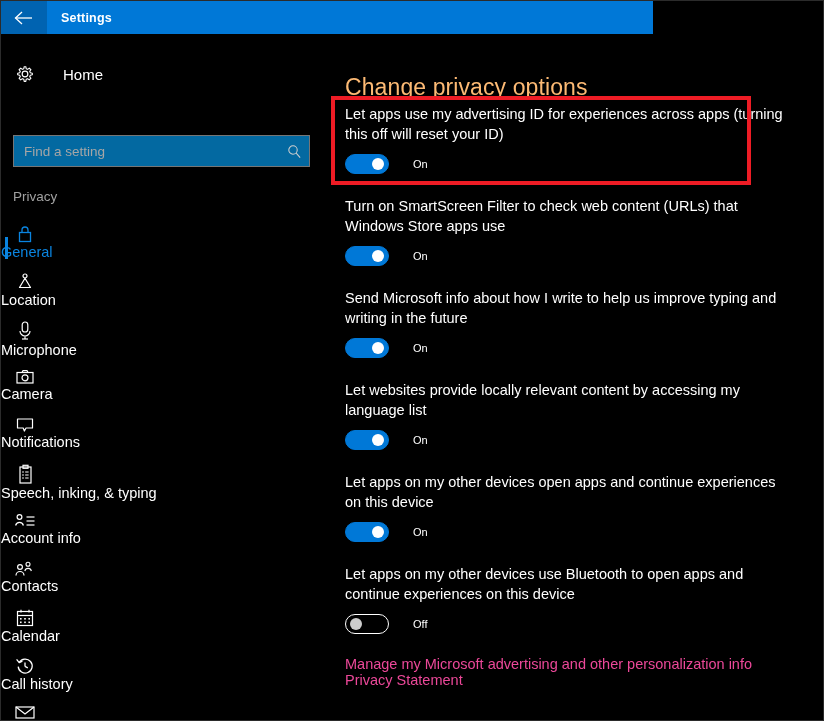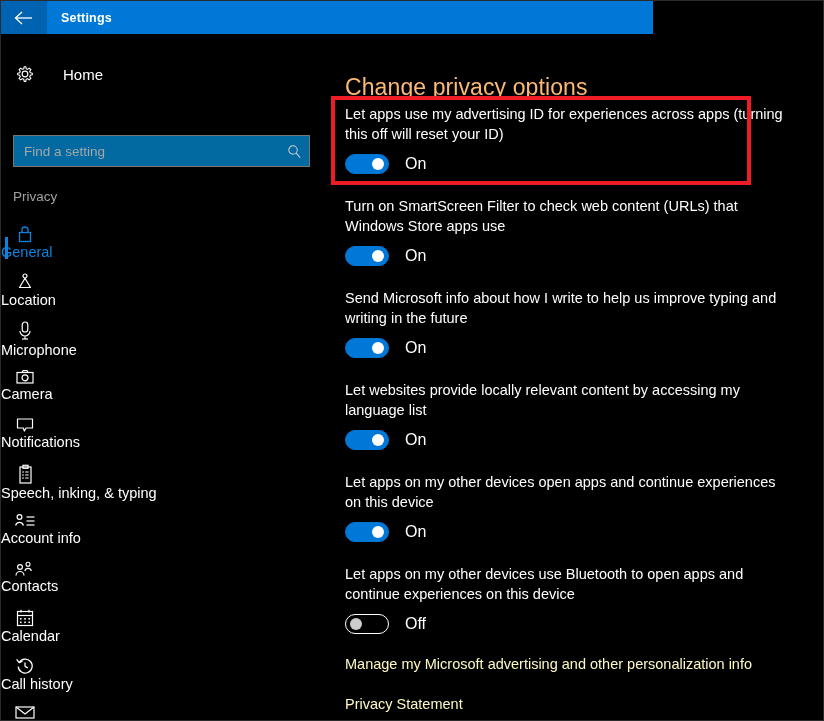--- a/index.html
+++ b/index.html
@@ -231,47 +231,47 @@
     top: 50%;
     width: 12px;
     height: 12px;
     border-radius: 50%;
     transform: translateY(-50%);
   }
   .toggle.on .knob { background: #ffffff; right: 4px; }
   .toggle.off .knob { background: #cccccc; left: 4px; }
   .toggle-state {
     color: #ffffff;
-    font-size: 16px;
-    margin-left: 16px;
+    font-size: 11px;
+    margin-left: 24px;
     text-align: center;
   }
 
   
   #highlight-box {
     position: absolute;
     left: 330px;
     top: 95px;
     width: 420px;
     height: 89px;
     border: 4px solid #ee1c25;
     box-sizing: border-box;
     pointer-events: none;
   }
 
   .content-link {
     display: block;
-    color: #fef9c3;
+    color: #ec4899;
     font-size: 14.5px;
     text-decoration: none;
     padding-left: 14px;
     cursor: pointer;
   }
   #link-manage { margin-top: 6px; }
-  #link-privacy { margin-top: 24px; }
+  #link-privacy { }
 </style>
 </head>
 <body>
 
 <div id="window">
 
   <div id="titlebar">
     <div id="back-button">
       <span>
         <svg width="20" height="14" viewBox="0 0 20 14">

